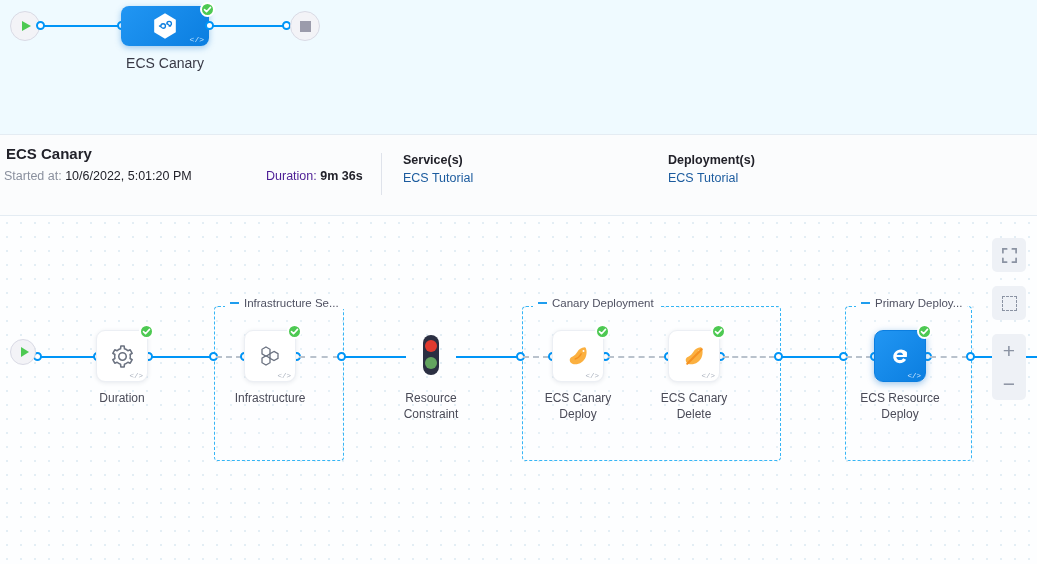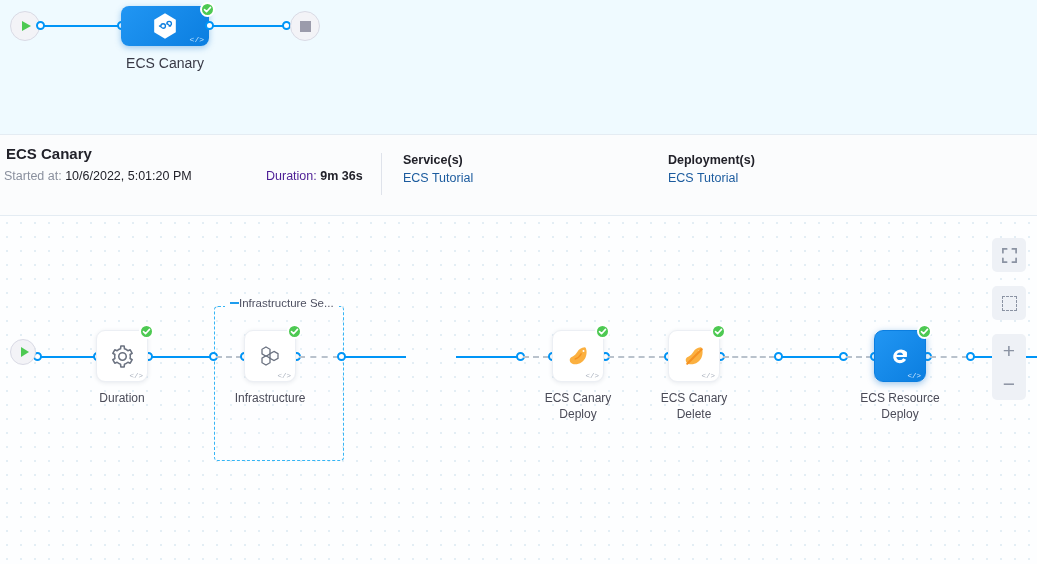--- a/index.html
+++ b/index.html
@@ -110,21 +110,21 @@
 
   
   .group {
     position: absolute; border: 1px dashed #35b5f5;
     border-radius: 4px; background: rgba(255,255,255,0.12);
   }
   .group-label {
     position: absolute; top: -10px; left: 10px;
     background: #fdfeff; padding: 0 5px;
     font-size: 11.5px; color: #4f5162; white-space: nowrap;
-    display: flex; align-items: center; 
+    display: flex; align-items: center; gap: 5px;
   }
   .collapse-dash { width: 9px; height: 2px; background: #1f9dee; display: inline-block; }
 
   
   .pnode { position: absolute; }
   .pbox {
     width: 52px; height: 52px; border-radius: 9px;
     background: #ffffff; border: 1px solid #eceff4;
     box-shadow: 0 1px 4px rgba(40,60,90,.10);
     display: flex; align-items: center; justify-content: center;
@@ -257,21 +257,33 @@
 
 <div class="canvas">
 
   <div class="group" style="left:214px; top:90px; width:130px; height:155px;">
     <div class="group-label">
       <span class="collapse-dash"></span>
       <span>Infrastructure Se...</span>
     </div>
   </div>
 
-
+  <div class="group" style="left:522px; top:90px; width:259px; height:155px;">
+    <div class="group-label">
+      <span class="collapse-dash"></span>
+      <span>Canary Deployment</span>
+    </div>
+  </div>
+
+  <div class="group" style="left:845px; top:90px; width:127px; height:155px;">
+    <div class="group-label">
+      <span class="collapse-dash"></span>
+      <span>Primary Deploy...</span>
+    </div>
+  </div>
 
   <div class="c-port" style="left:33px; top:136px;"></div>
   <div class="c-line-solid" style="left:40px; top:140px; width:57px;"></div>
   <div class="c-port" style="left:93px; top:136px;"></div>
 
   <div class="c-port" style="left:144px; top:136px;"></div>
   <div class="c-line-solid" style="left:151px; top:140px; width:62px;"></div>
   <div class="c-port" style="left:209px; top:136px;"></div>
   <div class="c-line-dash" style="left:216px; top:140px; width:26px;"></div>
   <div class="c-port" style="left:240px; top:136px;"></div>
@@ -339,20 +351,33 @@
         <div class="badge-ok" style="position:relative;">
           <svg viewBox="0 0 12 12">
               <path d="M2 6.2 L4.7 8.9 L10 3.2" fill="none" stroke="#fff" stroke-width="2.1" stroke-linecap="round" stroke-linejoin="round"></path>
             </svg>
         </div>
       </div>
     </div>
     <div class="plabel">Infrastructure</div>
   </div>
 
+  <div class="pnode" style="left:405px; top:114px;">
+    <div class="bare">
+      <svg width="26" height="44" viewBox="0 0 26 44">
+        <rect x="5" y="1" width="16" height="40" rx="8" fill="#2b2f42"></rect>
+        <circle cx="13" cy="12" r="6" fill="#e03a2f"></circle>
+        <circle cx="13" cy="29" r="6" fill="#63a45f"></circle>
+      </svg>
+    </div>
+    <div class="plabel">
+      <span>Resource</span><br>
+      <span>Constraint</span>
+    </div>
+  </div>
 
   <div class="pnode" style="left:552px; top:114px;">
     <div class="pbox">
       <svg width="27" height="27" viewBox="0 0 28 28">
         <path d="M20.5 4.5c-3.6 0-6.2 2.3-7.6 4.6-1.5 2.4-3 4.2-5.4 5.1-1.6.6-2.6 1.8-2.6 3.4 0 2.5 2.3 4.4 5.5 4.4 5.2 0 9.3-3 11-7.3 1.2-3 1.3-6.1.5-8.4-.3-.9-.7-1.8-1.4-1.8z" fill="#fbb040"></path>
         <path d="M10.6 16.6c2.9-.9 5-3 6.2-5.4" fill="none" stroke="#f59120" stroke-width="1.5" stroke-linecap="round"></path>
         <circle cx="19.2" cy="8.4" r="1.05" fill="#ffffff"></circle>
       </svg>
       <span class="codeglyph">&lt;/&gt;</span>
       <div class="pbadge">

